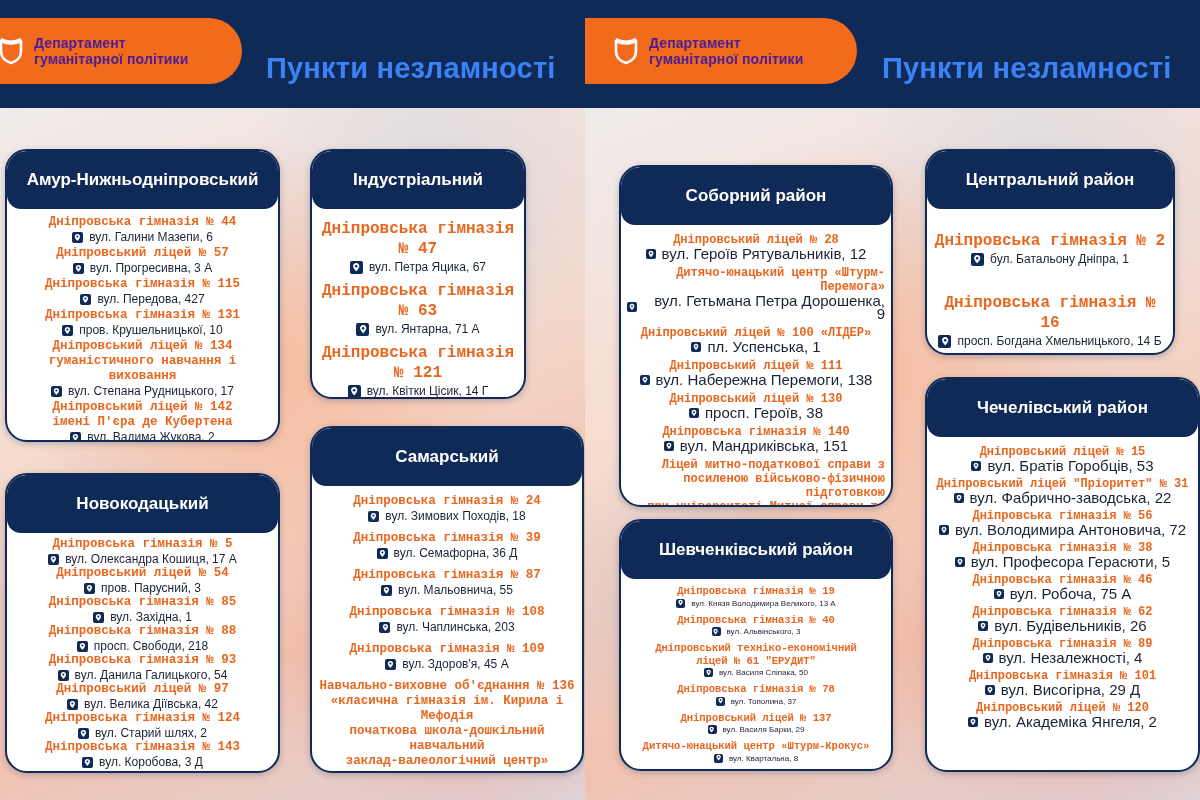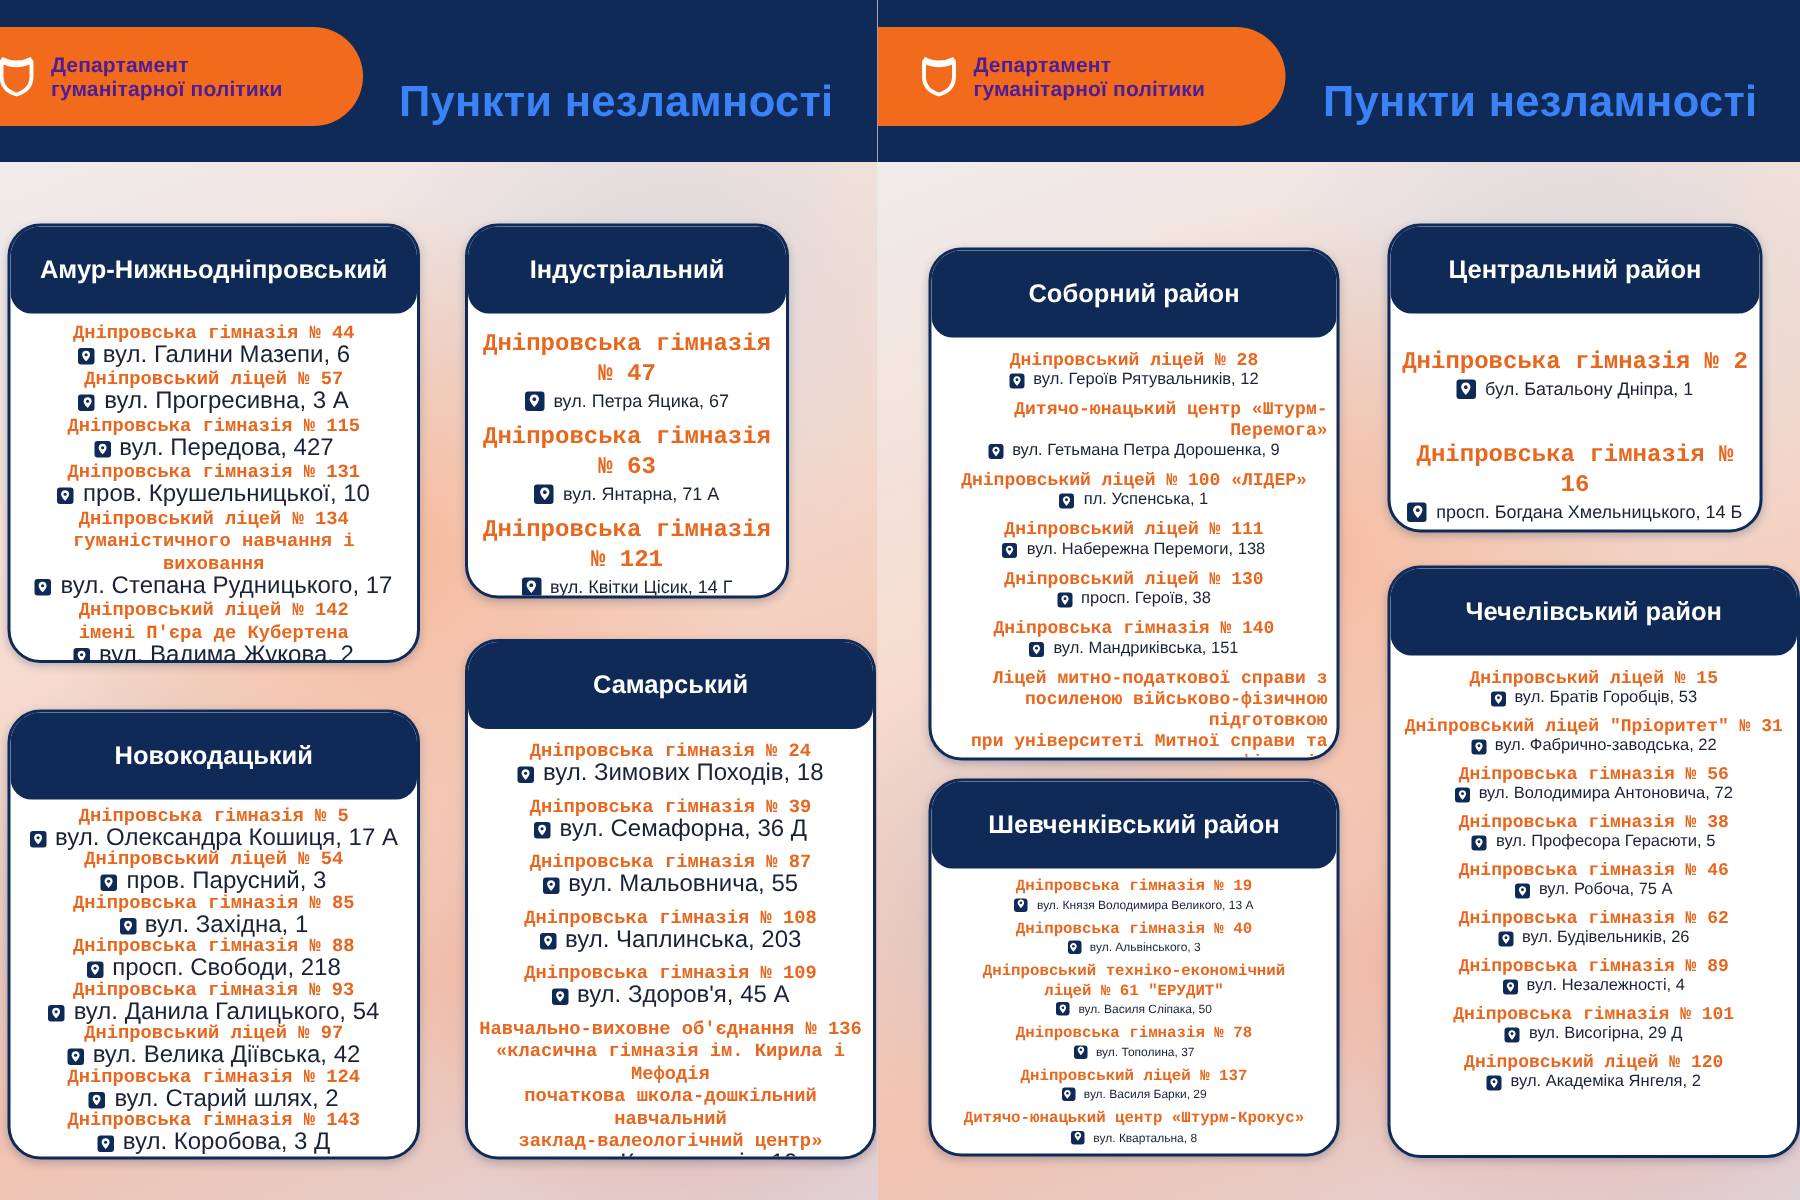--- a/index.html
+++ b/index.html
@@ -68,24 +68,24 @@
     font-family: "Liberation Sans", sans-serif;
   }
   .pin {
     display: inline-flex; align-items: center; justify-content: center;
     background: #0f2a56; border-radius: 2px; flex: 0 0 auto;
   }
   .pin svg { display: block; }
 
   
   .sz-s .entry-name { font-size: 12.5px; line-height: 15px; }
-  .sz-s .entry-addr { font-size: 16px; line-height: 14px; align-items: center; }
+  .sz-s .entry-addr { font-size: 12px; line-height: 14px; align-items: center; }
   .sz-s .pin { width: 11px; height: 11px; }
   .sz-m .entry-name { font-size: 12px; line-height: 14px; }
-  .sz-m .entry-addr { font-size: 11px; line-height: 13px; }
+  .sz-m .entry-addr { font-size: 15px; line-height: 13px; }
   .sz-m .pin { width: 10px; height: 10px; }
   .sz-l .entry-name { font-size: 16px; line-height: 20px; }
   .sz-l .entry-addr { font-size: 12px; line-height: 16px; }
   .sz-l .pin { width: 13px; height: 13px; }
   .sz-xs .entry-name { font-size: 10.5px; line-height: 12.5px; }
   .sz-xs .entry-addr { font-size: 8px; line-height: 11px; }
   .sz-xs .pin { width: 9px; height: 9px; }
 </style>
 </head>
 <body>

